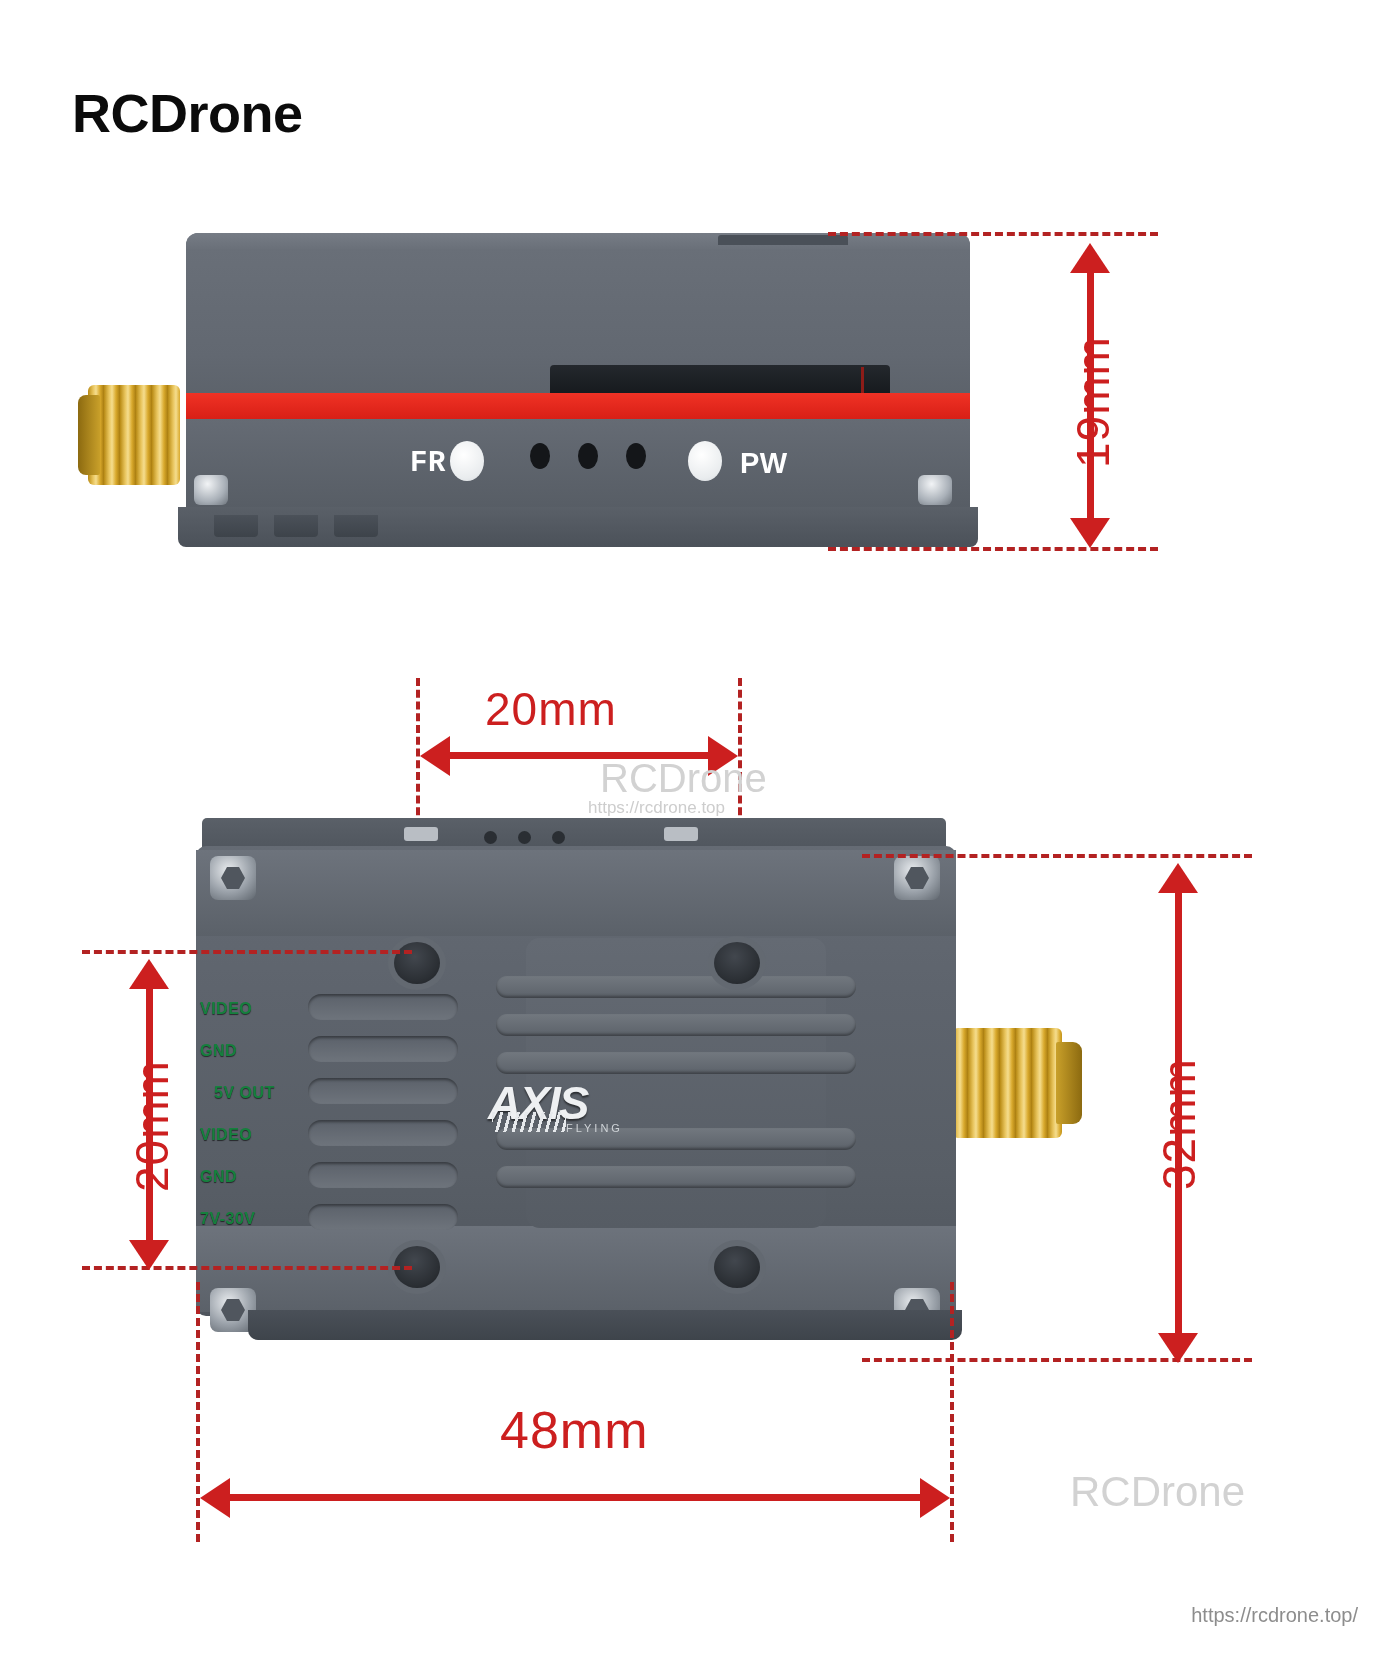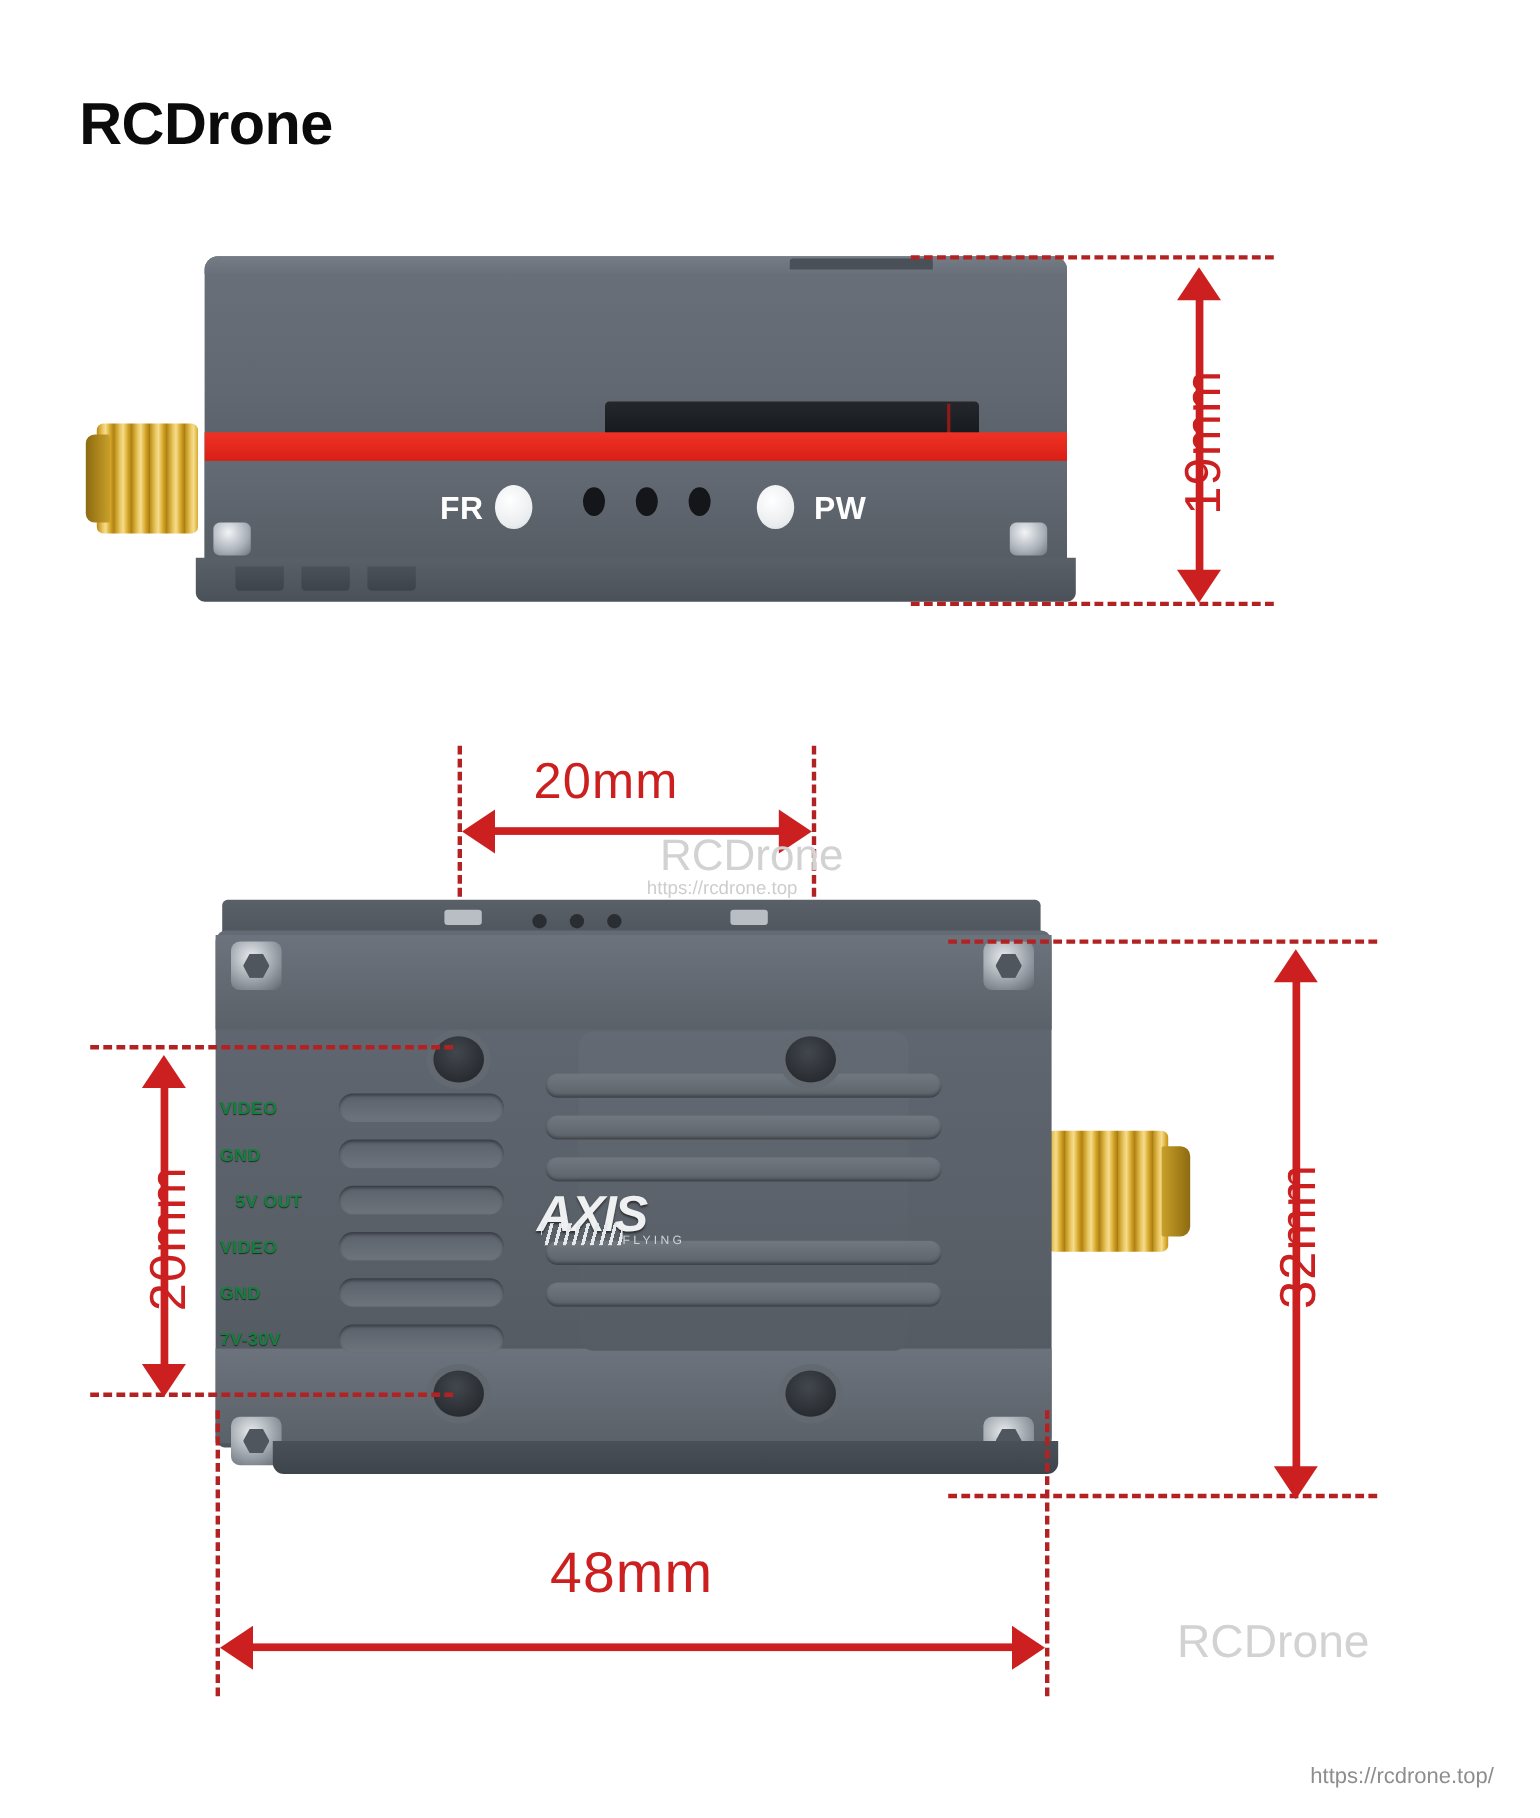--- a/index.html
+++ b/index.html
@@ -238,21 +238,21 @@
     </div>
 
     <div class="top-body"></div>
     <div class="top-body-topedge"></div>
     <div class="top-notch"></div>
 
     <div class="slot-dark"></div>
     <div class="red-stripe"></div>
     <div class="top-lower"></div>
 
-    <div class="io-text" style="left:222px; top:222px;">FR</div>
+    <div class="io-text" style="left:232px; top:222px;font-family:Liberation Mono, monospace;">FR</div>
     <div class="led" style="left:272px; top:216px;"></div>
 
     <div class="vent-dot" style="left:352px; top:218px;"></div>
     <div class="vent-dot" style="left:400px; top:218px;"></div>
     <div class="vent-dot" style="left:448px; top:218px;"></div>
 
     <div class="led" style="left:510px; top:216px;"></div>
     <div class="io-text" style="left:562px; top:222px;">PW</div>
 
     <div class="top-base"></div>

